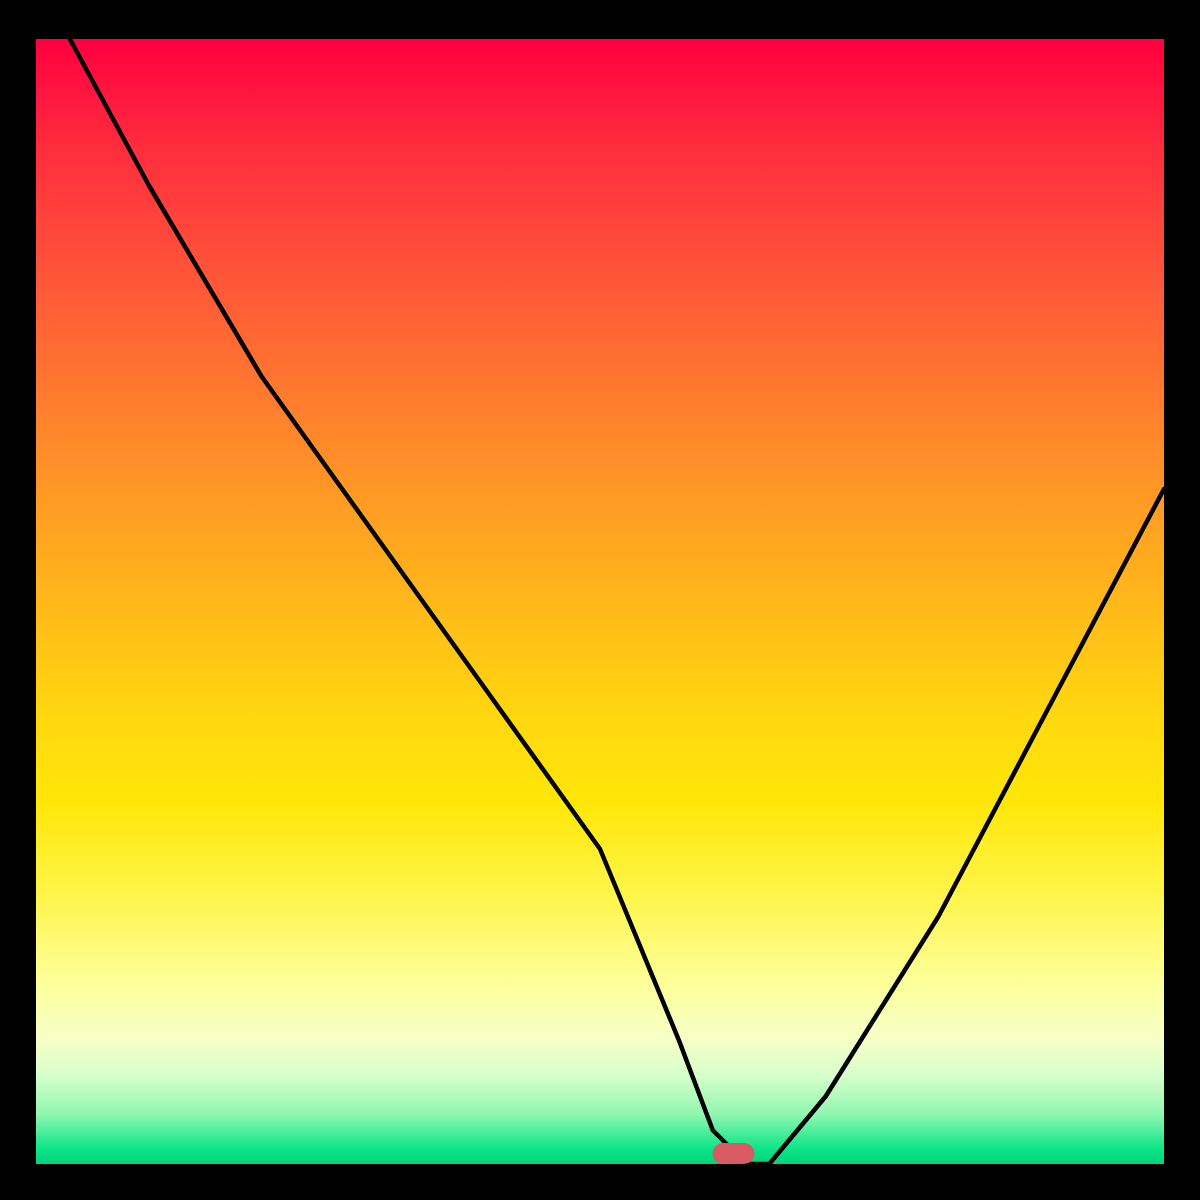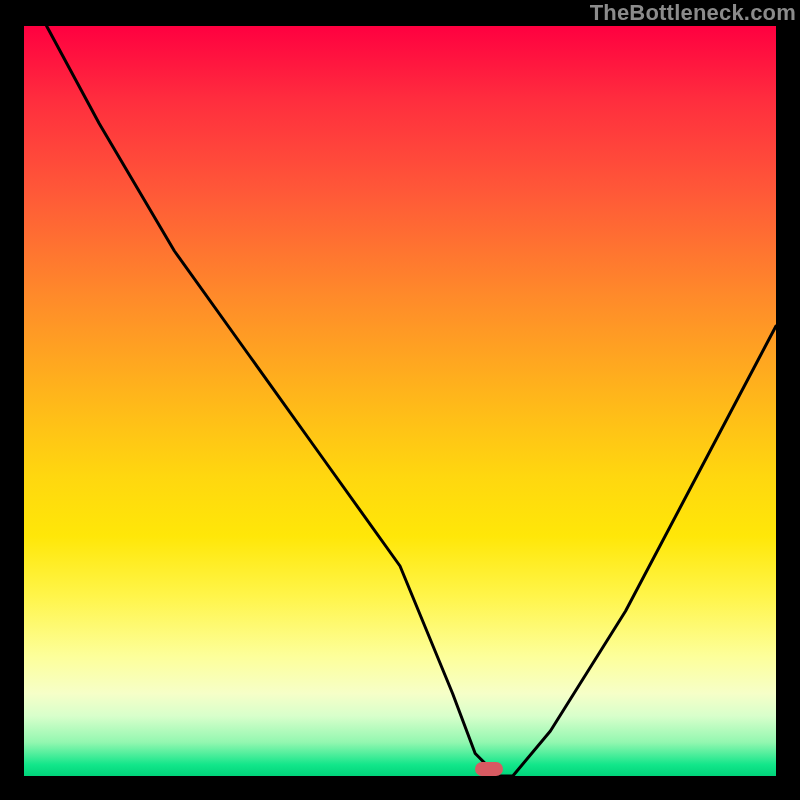--- a/index.html
+++ b/index.html
@@ -76,14 +76,13 @@
 
 <div class="frame">
   <div class="plot"></div>
 
   <svg class="curve" viewBox="0 0 752 750" preserveAspectRatio="none">
     <path id="curve-path" d="M22.6 0.0 L75.2 97.5 L150.4 225.0 L225.6 330.0 L300.8 435.0 L376.0 540.0 L428.6 667.5 L451.2 727.5 L473.8 750.0 L488.8 750.0 L526.4 705.0 L601.6 585.0 L676.8 442.5 L752.0 300.0" fill="none" stroke="#000" stroke-width="3" stroke-linejoin="round" stroke-linecap="round"></path>
   </svg>
 
   <div class="marker"></div>
 
-  <div class="watermark">TheBottleneck.com</div>
 </div>
 
 </body></html>

